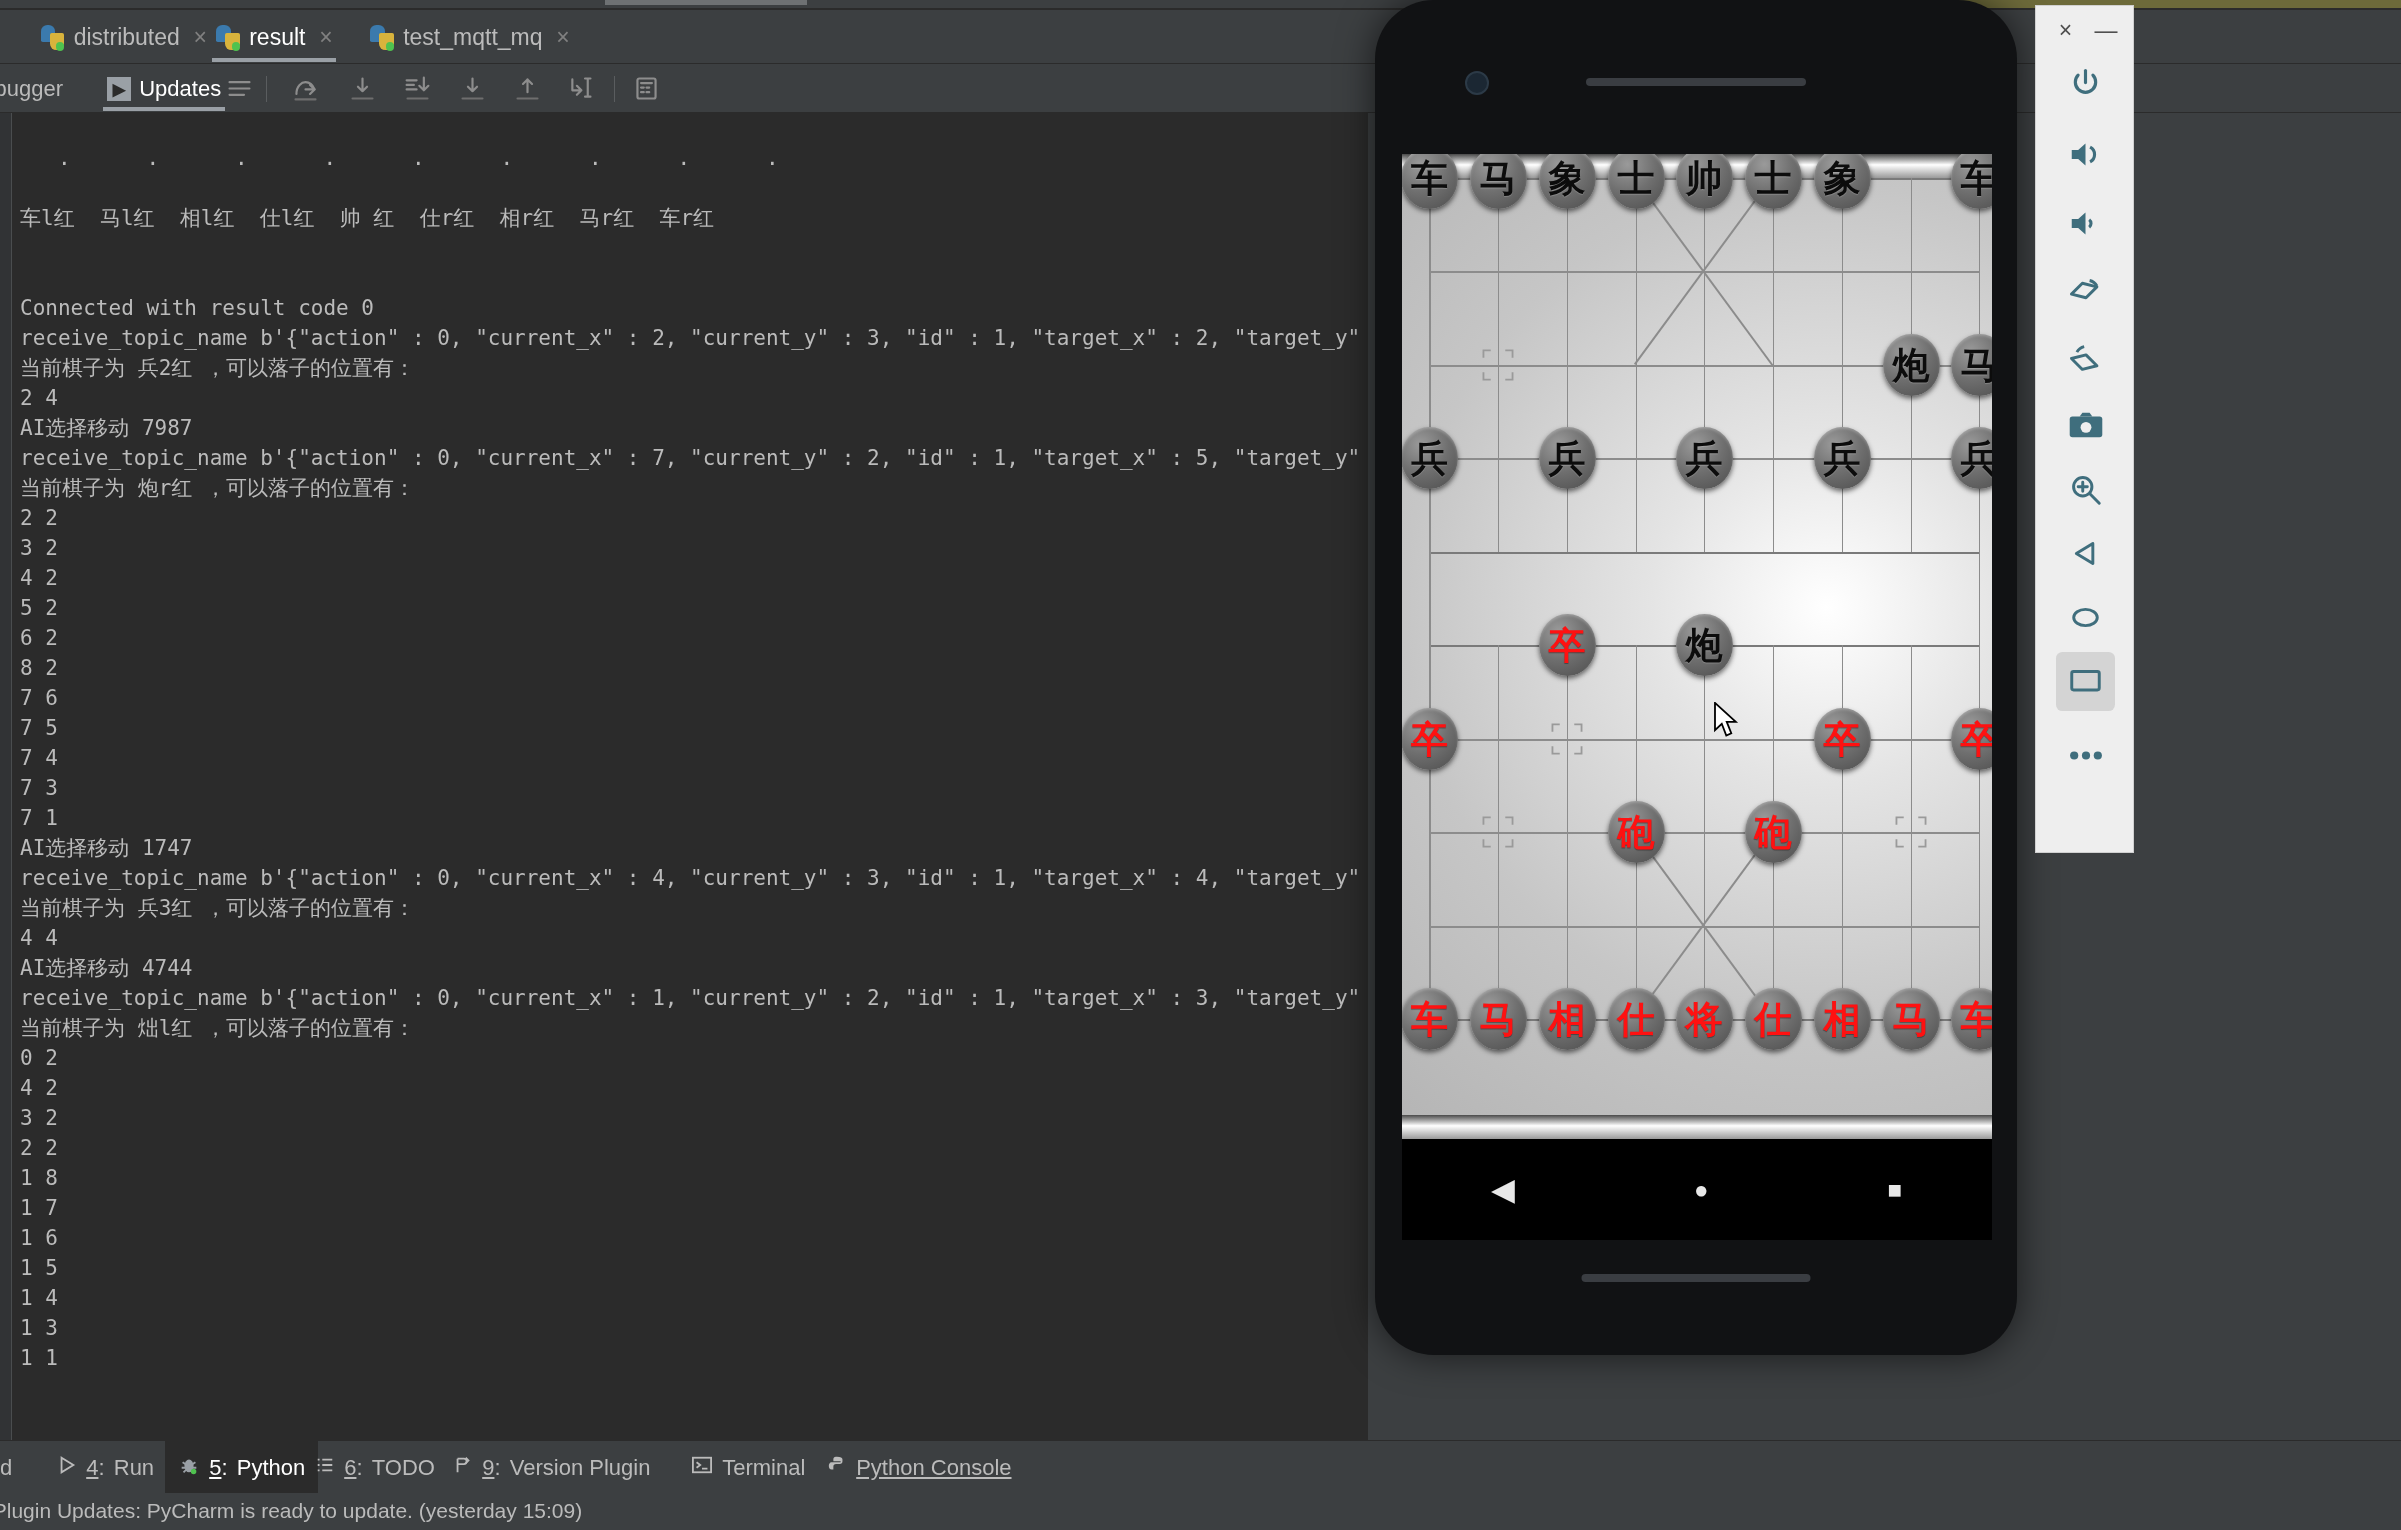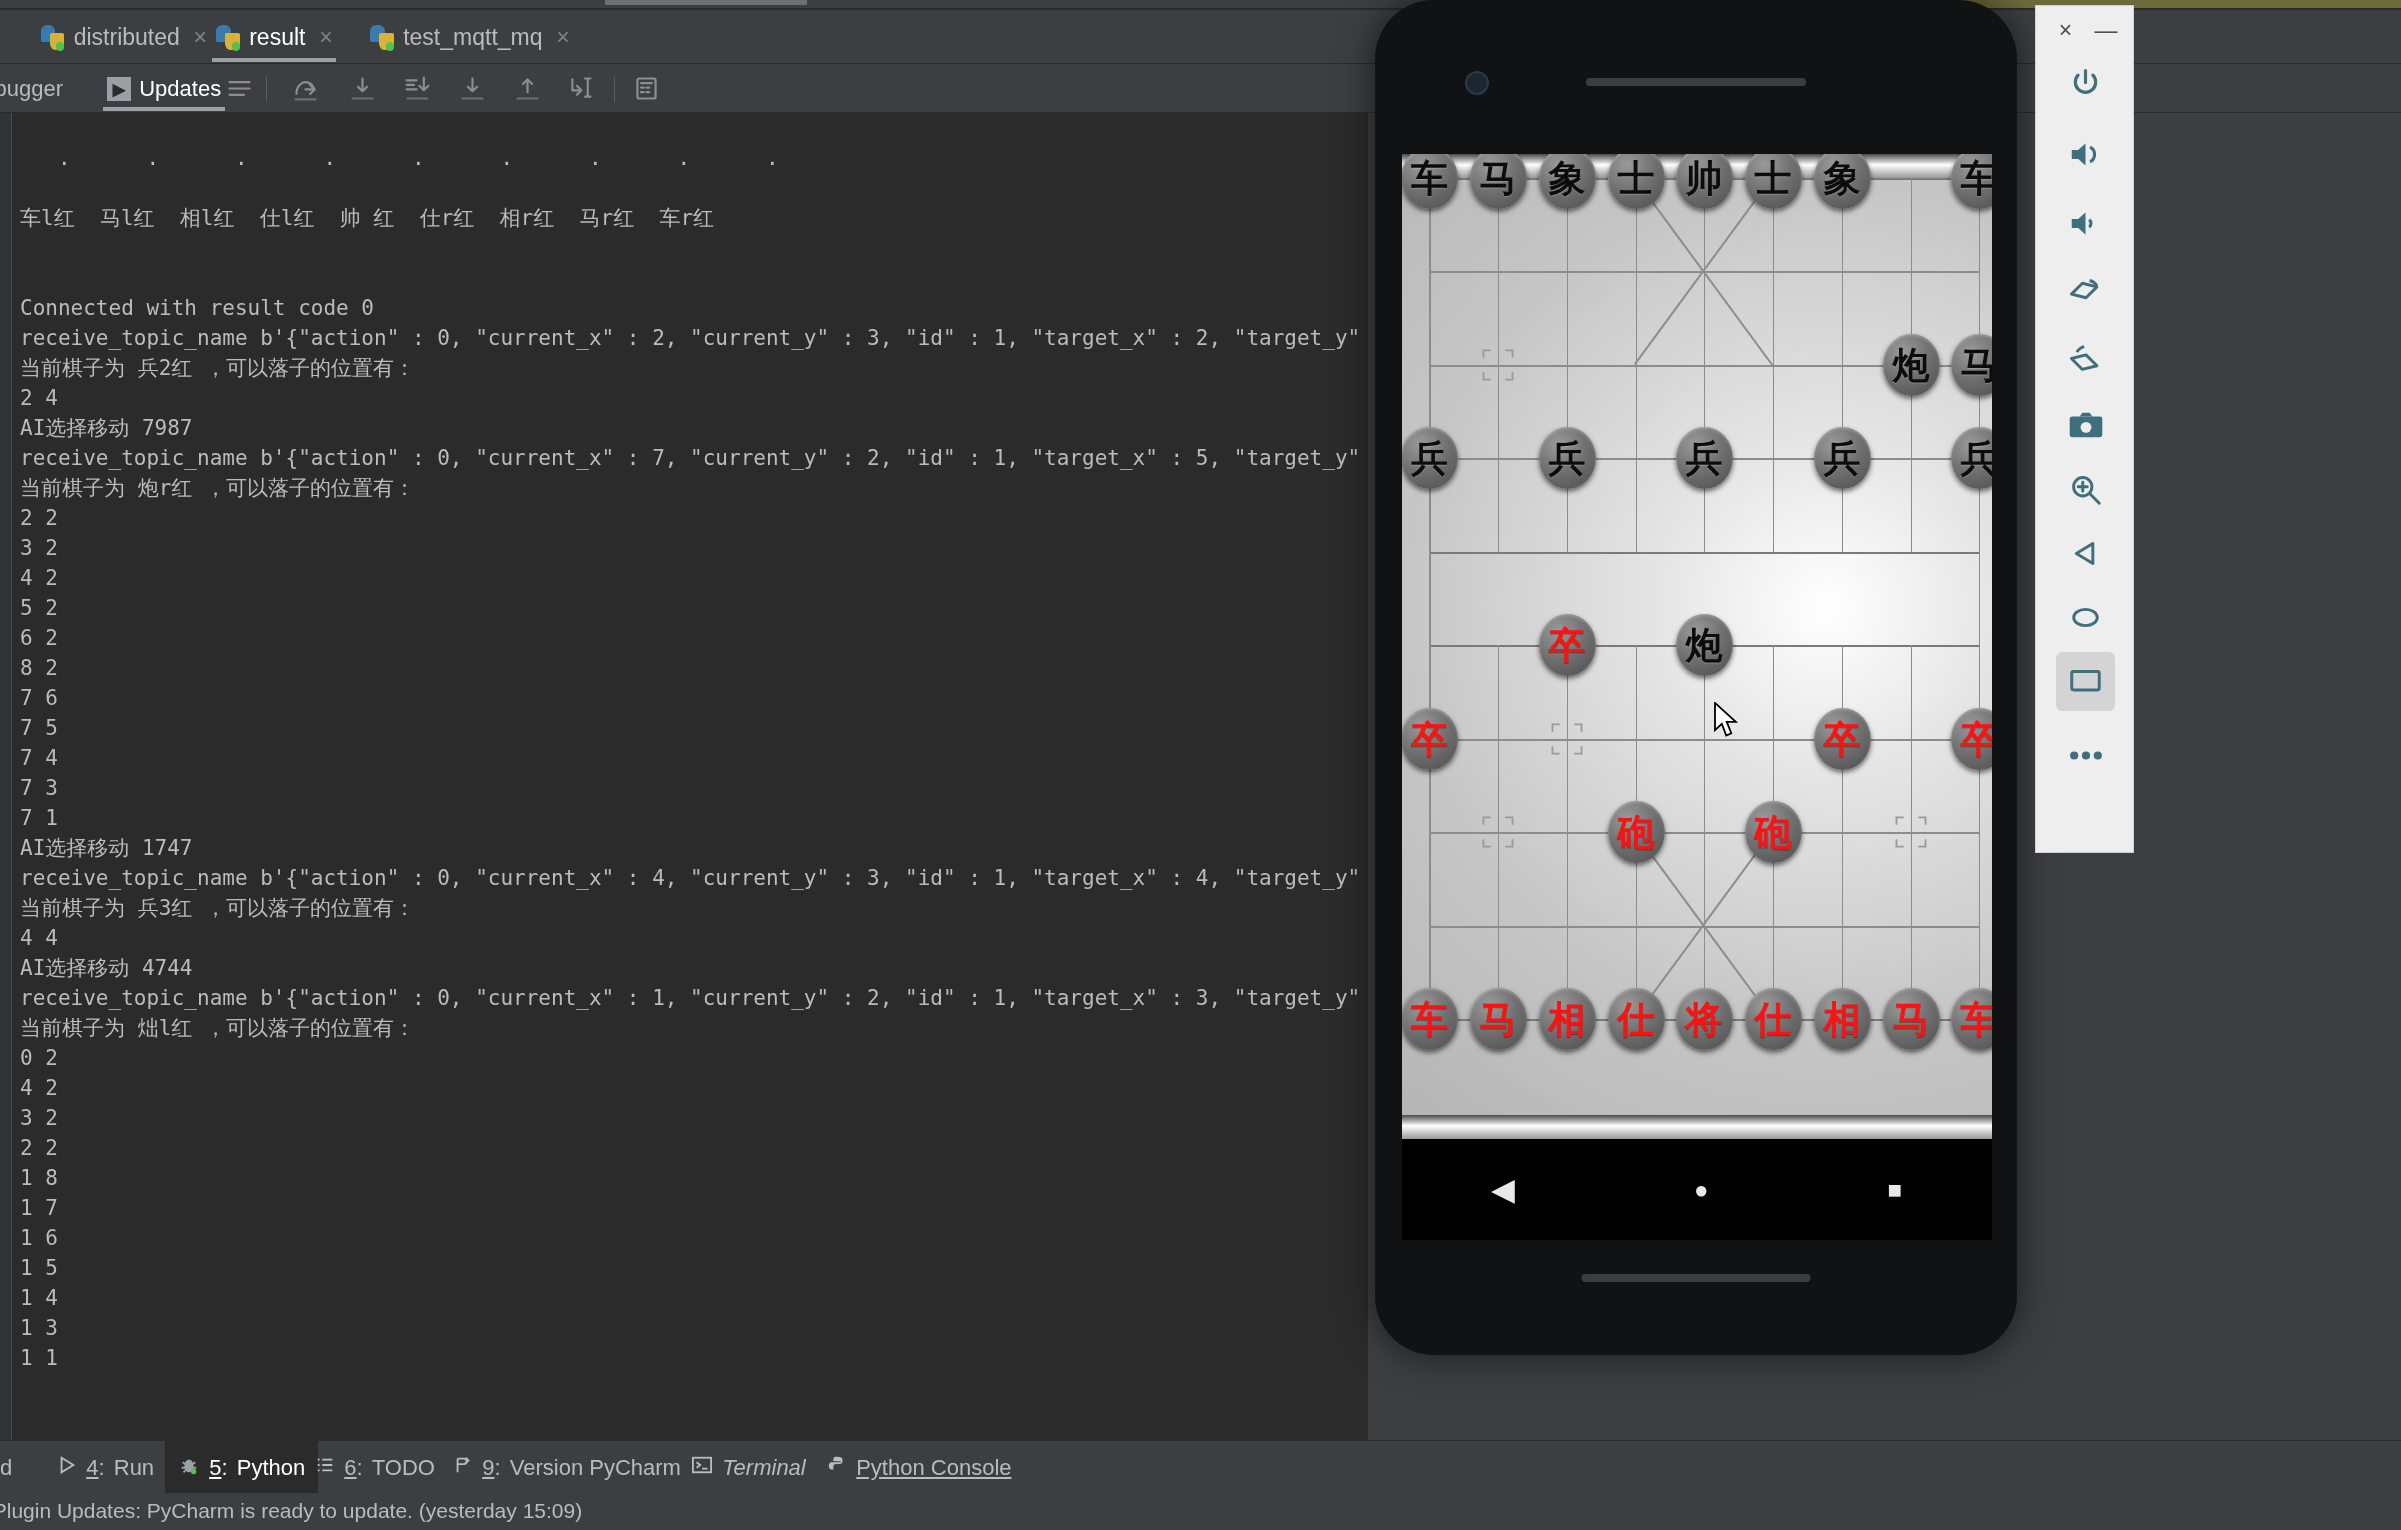--- a/index.html
+++ b/index.html
@@ -522,23 +522,23 @@
           </svg></span>
         <span><u>6</u>:</span>
         <span>TODO</span>
       </div>
       <div class="btool" style="left: 440px;">
         <span><svg width="20" height="20" viewBox="0 0 22 22" stroke="#bbbbbb" stroke-width="2" fill="none">
             <path d="M5 19V4M5 4h7a3 3 0 010 6H5"></path>
             <path d="M14 3l3 3-3 3"></path>
           </svg></span>
         <span><u>9</u>:</span>
-        <span>Version PyCharm</span>
-      </div>
-      <div class="btool" style="left: 678px; font-style: italic;">
+        <span>Version Plugin</span>
+      </div>
+      <div class="btool" style="left: 678px;">
         <span><svg width="22" height="20" viewBox="0 0 24 22">
             <rect x="2" y="3" width="20" height="16" fill="none" stroke="#bbbbbb" stroke-width="2"></rect>
             <path d="M6 8l4 3-4 3M12 15h6" stroke="#bbbbbb" stroke-width="2" fill="none"></path>
           </svg></span>
         <span>Terminal</span>
       </div>
       <div class="btool" style="left: 814px; text-decoration: underline;">
         <span><svg width="20" height="20" viewBox="0 0 22 22">
             <path d="M11 2c-4 0-4 2-4 3v2h8v1H5c-2 0-3 2-3 4s1 4 3 4h2v-3c0-2 1-3 3-3h4c2 0 3-1 3-3V5c0-2-2-3-6-3z" fill="#bbbbbb"></path>
           </svg></span>

